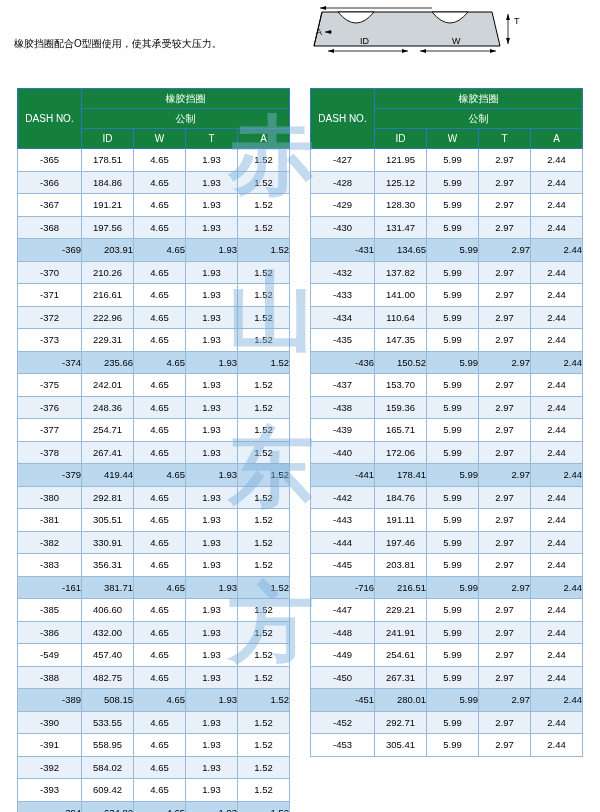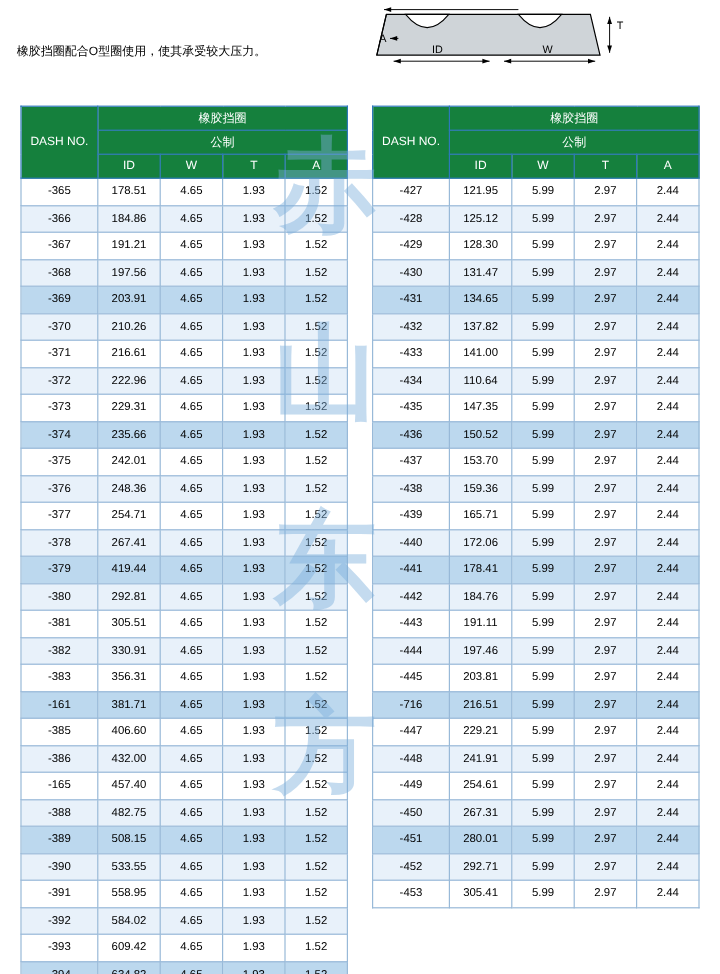--- a/index.html
+++ b/index.html
@@ -88,20 +88,21 @@
     width: 63px;
   }
   tbody tr.odd td {
     background: #ffffff;
   }
   tbody tr.even td {
     background: #e8f1fa;
   }
   tbody tr.hl td {
     background: #bcd8ee;
+    text-align: right;
   }
 
   
   .watermark {
     position: absolute;
     left: 0;
     top: 0;
     width: 600px;
     height: 812px;
     pointer-events: none;
@@ -333,21 +334,21 @@
             <td>1.52</td>
           </tr>
           <tr class="even">
             <td class="dash-cell">-386</td>
             <td>432.00</td>
             <td>4.65</td>
             <td>1.93</td>
             <td>1.52</td>
           </tr>
           <tr class="odd">
-            <td class="dash-cell">-165</td>
+            <td class="dash-cell">-549</td>
             <td>457.40</td>
             <td>4.65</td>
             <td>1.93</td>
             <td>1.52</td>
           </tr>
           <tr class="even">
             <td class="dash-cell">-388</td>
             <td>482.75</td>
             <td>4.65</td>
             <td>1.93</td>

